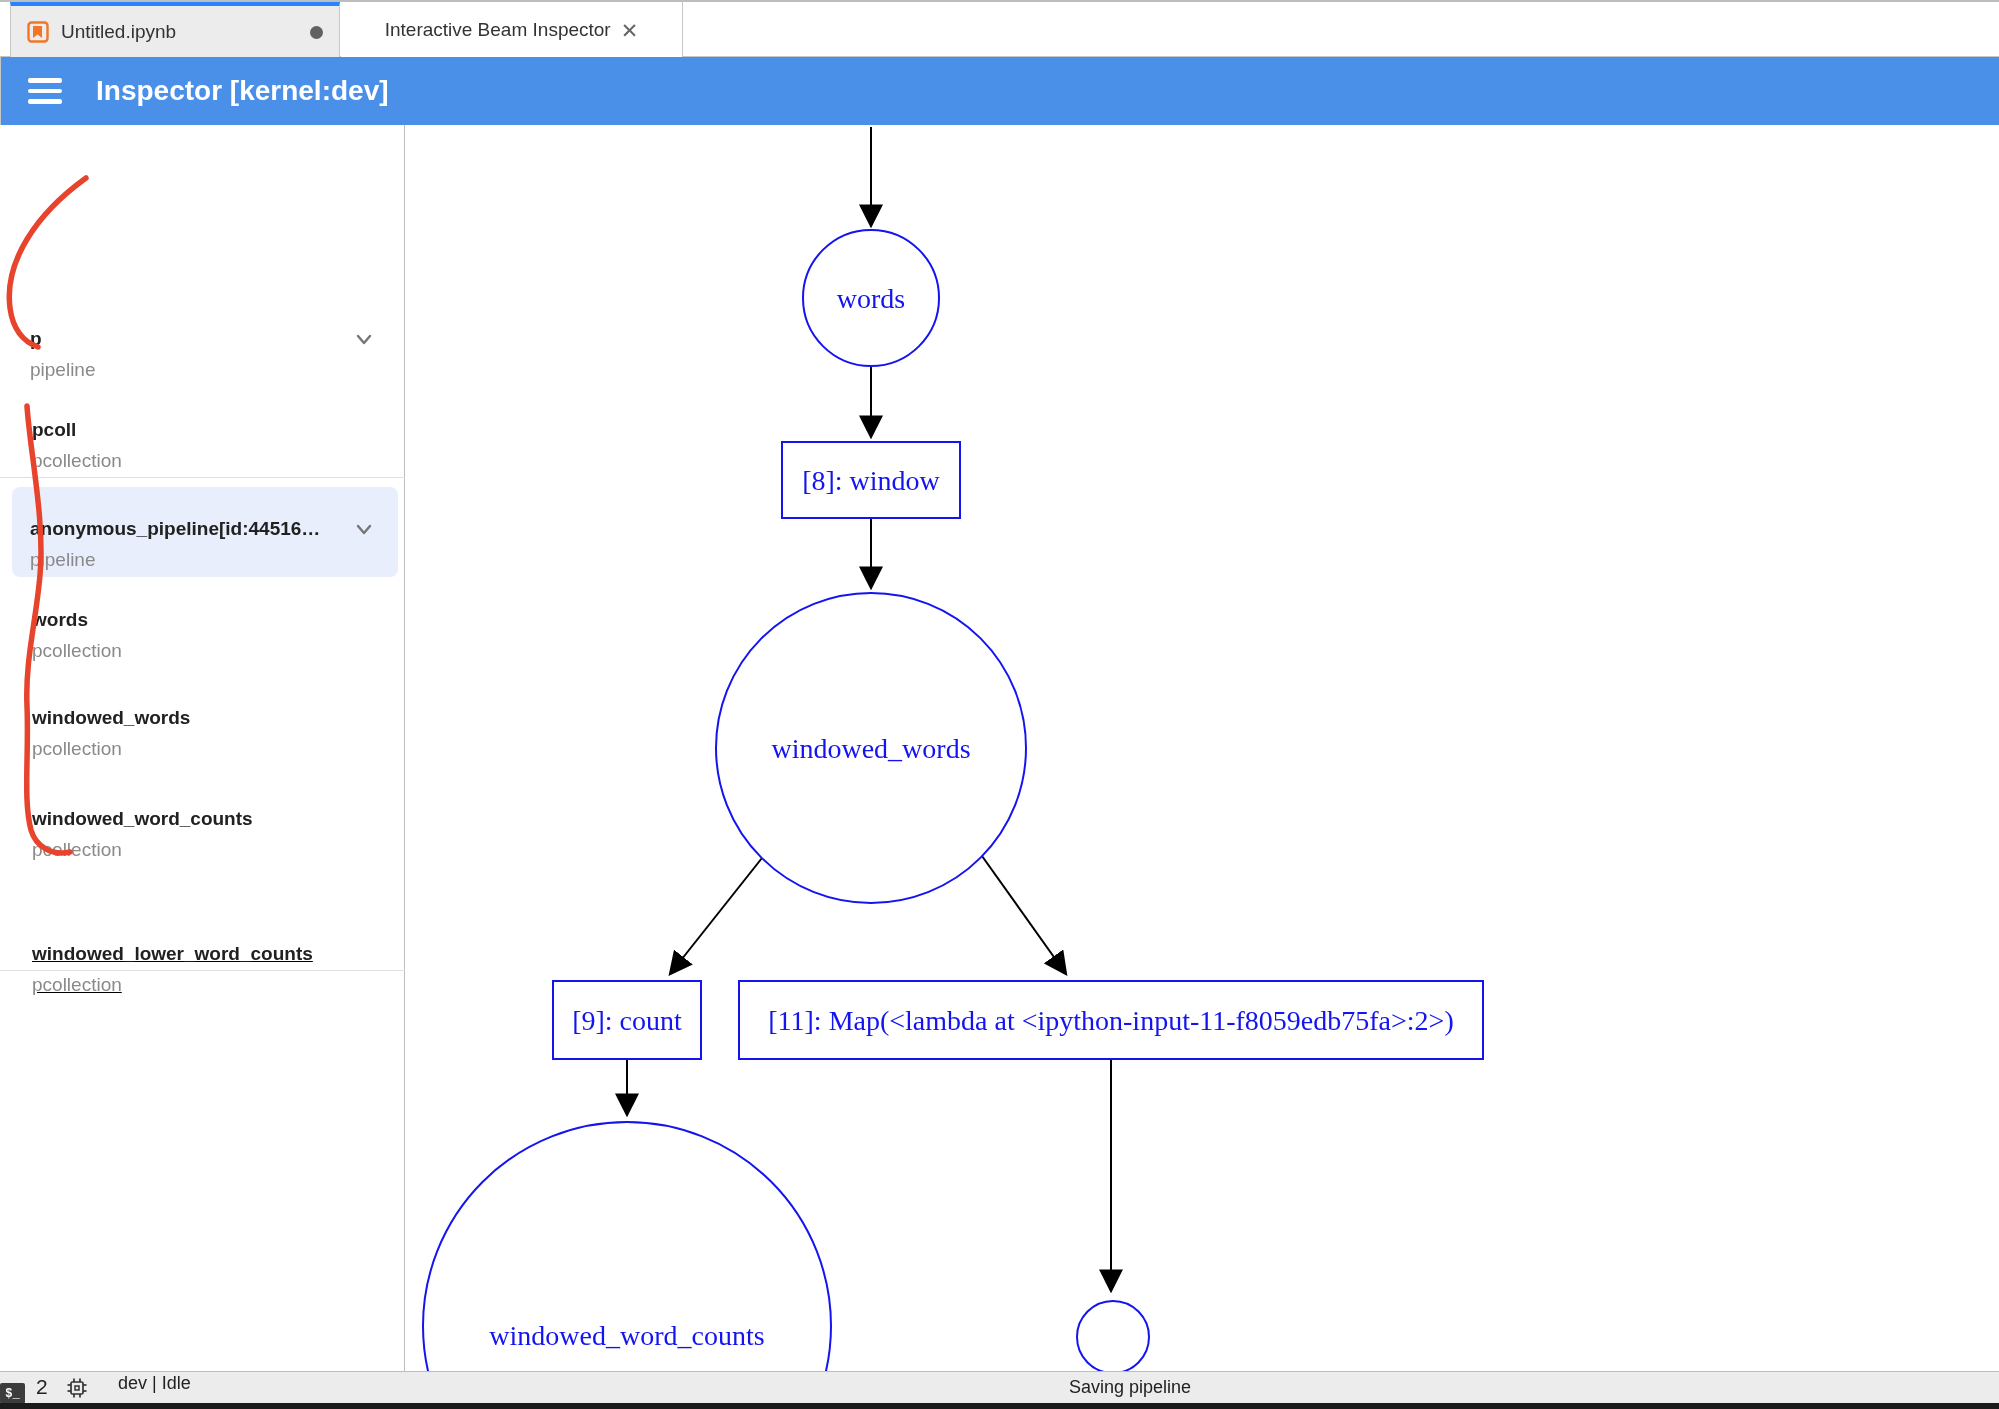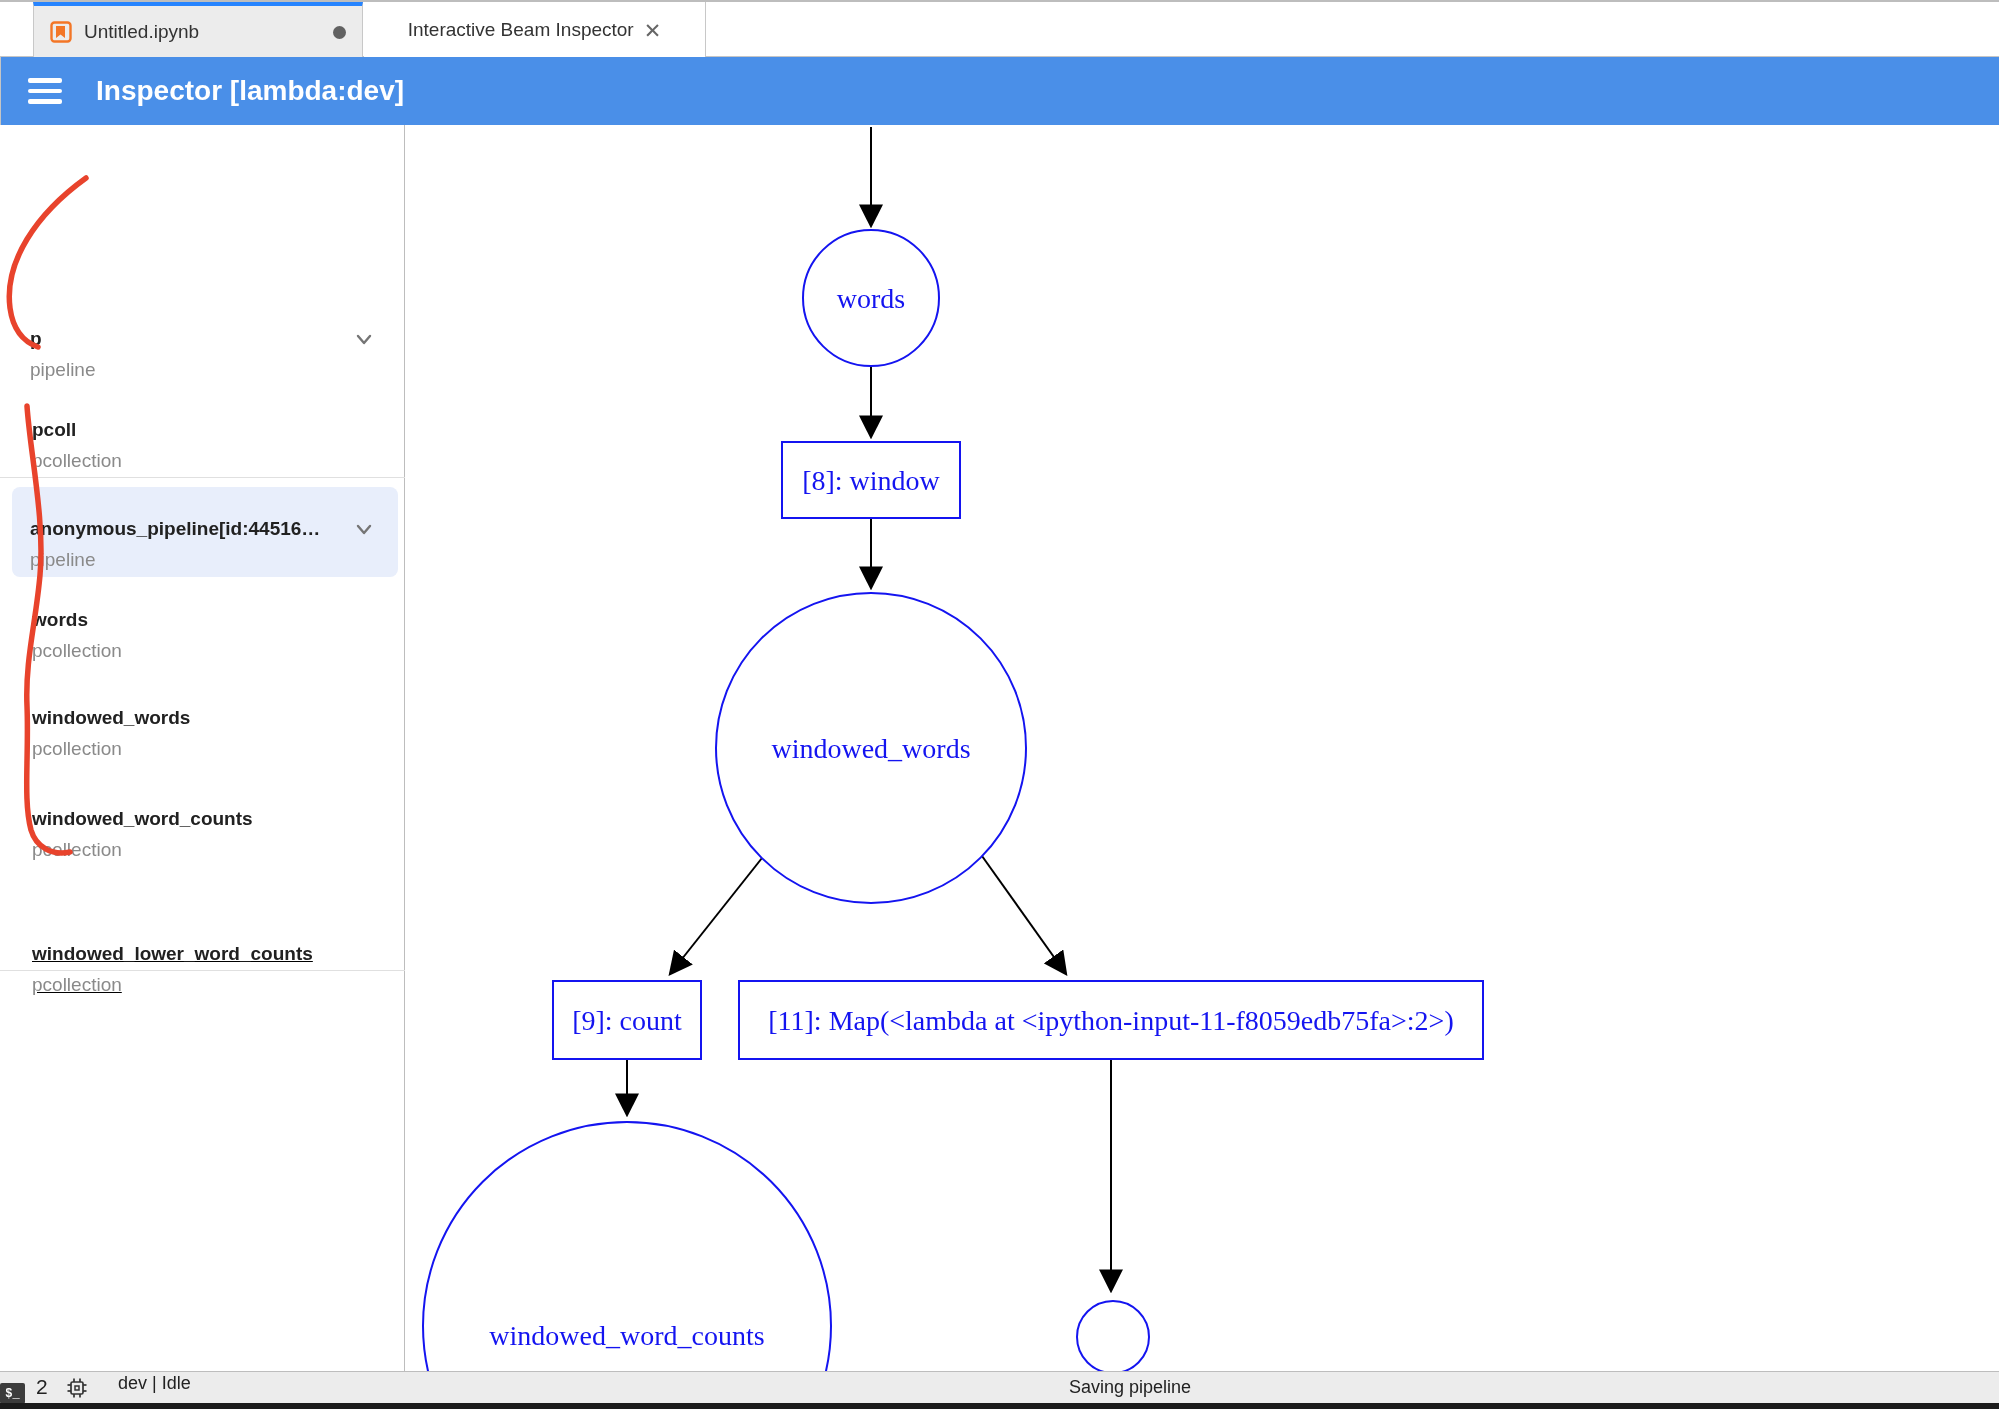--- a/index.html
+++ b/index.html
@@ -3,21 +3,21 @@
 <meta charset="utf-8">
 <style>
   * { margin:0; padding:0; box-sizing:border-box; }
   html,body { width:1999px; height:1409px; background:#fff;
     font-family:"Liberation Sans","DejaVu Sans",sans-serif; }
   #app { position:relative; width:1999px; height:1409px; overflow:hidden; background:#fff; }
 
   
   .tabbar { position:absolute; left:0; top:0; width:1999px; height:57px; background:#ffffff;
     border-top:2px solid #bdbdbd; border-bottom:1px solid #c5c5c5; }
-  .tab { position:absolute; top:0; height:56px; display:flex; align-items:center; font-size:19px; color:#333;margin-left:23px; }
+  .tab { position:absolute; top:0; height:56px; display:flex; align-items:center; font-size:19px; color:#333; }
   .tab-notebook { left:10px; width:330px; background:#ececec; border-left:1px solid #c8c8c8;
     border-right:1px solid #c8c8c8; border-top:4px solid #2684ff; padding:0 16px; }
   .tab-inspector { left:341px; width:342px; background:#ffffff; border-right:1px solid #c8c8c8;
     justify-content:center; padding:0 12px; }
   .tab-notebook .tab-label { margin-left:12px; flex:1; }
   .mod-dot { width:13px; height:13px; border-radius:50%; background:#616161; margin-left:8px; }
   .close-x { margin-left:10px; color:#666; font-size:21px; line-height:1; cursor:pointer; }
 
   
   .header { position:absolute; left:0; top:57px; width:1999px; height:68px; background:#4a8fe8; }
@@ -78,21 +78,21 @@
       <span class="close-x">✕</span>
     </div>
   </div>
 
   <div class="header">
     <div class="hamburger">
       <span></span>
         <span></span>
         <span></span>
     </div>
-    <div class="header-title">Inspector [lambda:dev]</div>
+    <div class="header-title">Inspector [kernel:dev]</div>
   </div>
 
   <div class="left-edge"></div>
 
   <div class="sidebar">
     <div class="sel-bg"></div>
 
     <div class="sb-row noindent" style="top:201px;">
       <div class="sb-name">p</div>
       <div class="sb-type">pipeline</div>

